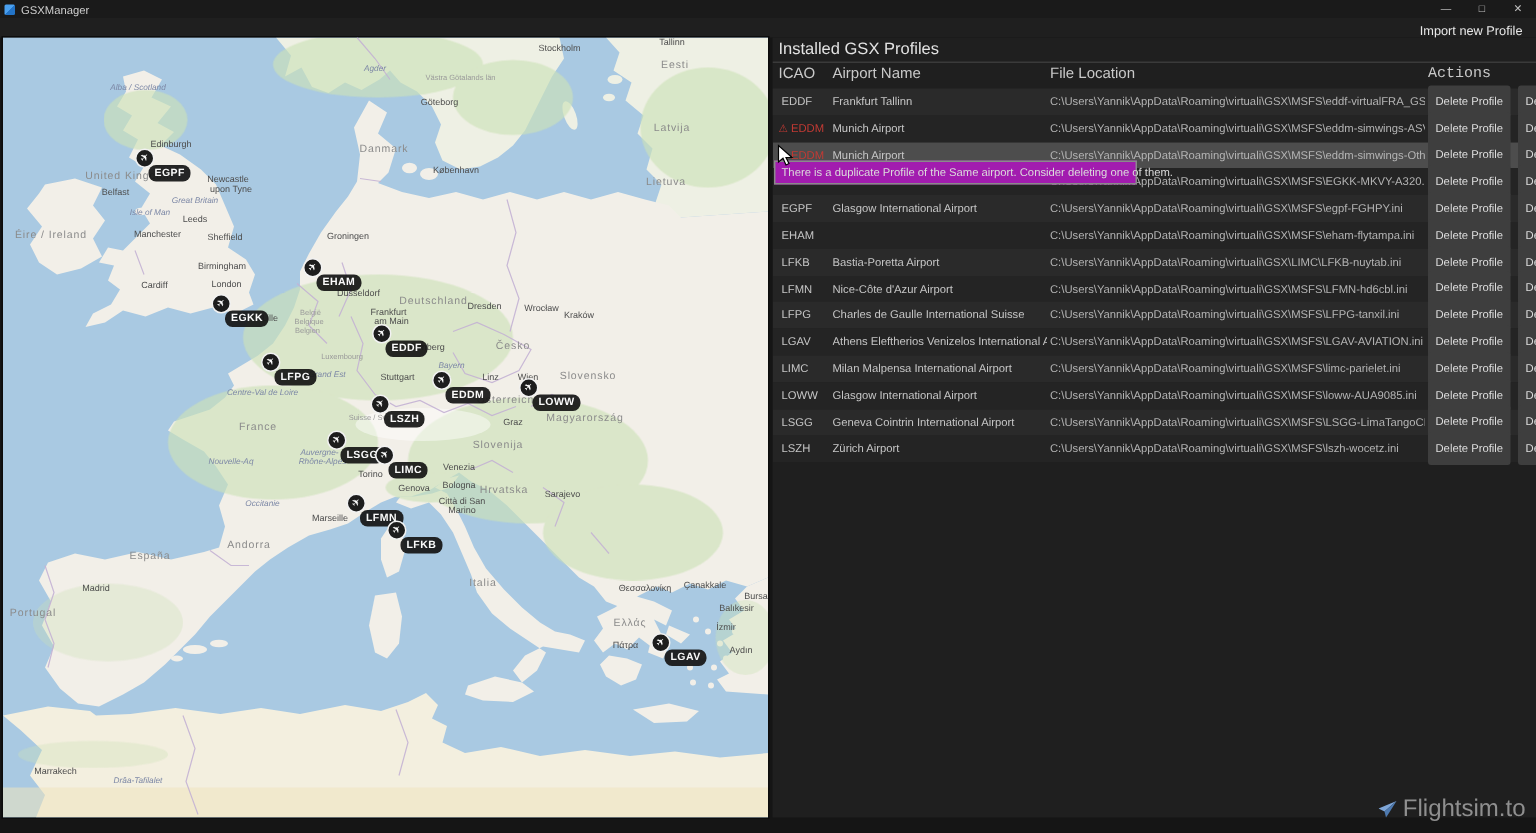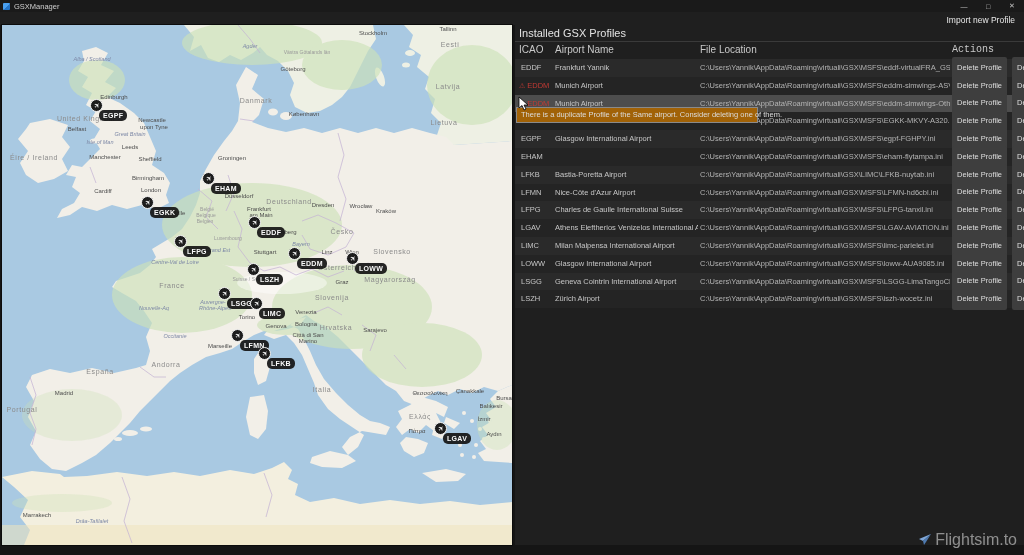--- a/index.html
+++ b/index.html
@@ -49,21 +49,21 @@
   .cell{position:absolute;top:0;height:100%;line-height:17.8px;font-size:7.5px;color:#c6c6c6;
     white-space:nowrap;overflow:hidden;}
   .c-icao{left:4px;width:34px;}
   .c-name{left:40px;width:143px;}
   .c-file{left:185px;width:250px;color:#b4b4b4;}
   .c-actions{left:437px;width:120px;display:flex;gap:5px;align-items:center;overflow:visible;}
   .warn .c-icao{color:#c23a34;}
   .warn-ic{font-style:normal;font-size:7px;color:#c23a34;margin-right:2px;}
   .btn{background:#3e3e3e;color:#dedede;font-size:7.5px;padding:2px 5px 2.5px;border-radius:2px;
     white-space:nowrap;flex:0 0 auto;}
-  .tooltip{position:absolute;left:1px;top:82px;width:232px;background:#a16207;border:1px solid #8a8a8a;
+  .tooltip{position:absolute;left:1px;top:82px;width:232px;background:#a21caf;border:1px solid #8a8a8a;
     color:#dcdcdc;font-size:7.5px;padding:2px 4px 3px;z-index:6;white-space:nowrap;}
   
   .cursor{position:absolute;left:518px;top:96px;z-index:9;pointer-events:none;}
   
   .brand{position:absolute;right:7px;bottom:6px;display:flex;align-items:center;gap:3px;}
   .brand-text{font-size:16px;font-weight:normal;color:#8f8f8f;}
 </style>
 </head>
 <body>
 
@@ -343,21 +343,21 @@
   <div class="panel-title">Installed GSX Profiles</div>
   <div class="thead">
     <span class="th icao">ICAO</span>
     <span class="th name">Airport Name</span>
     <span class="th file">File Location</span>
     <span class="th actions">Actions</span>
   </div>
   <div class="rows" id="rows">
       <div class="trow">
     <span class="cell c-icao"><i class="warn-ic"></i><span>EDDF</span></span>
-    <span class="cell c-name">Frankfurt Yannik</span>
+    <span class="cell c-name">Frankfurt Tallinn</span>
     <span class="cell c-file">C:\Users\Yannik\AppData\Roaming\virtuali\GSX\MSFS\eddf-virtualFRA_GSX_VDGS.ini</span>
     <span class="cell c-actions">
       <span class="btn">Delete Profile</span>
       <span class="btn">Details</span>
     </span>
   </div>
       <div class="trow warn">
     <span class="cell c-icao"><i class="warn-ic">⚠</i><span>EDDM</span></span>
     <span class="cell c-name">Munich Airport</span>
     <span class="cell c-file">C:\Users\Yannik\AppData\Roaming\virtuali\GSX\MSFS\eddm-simwings-ASVDGS.ini</span>

